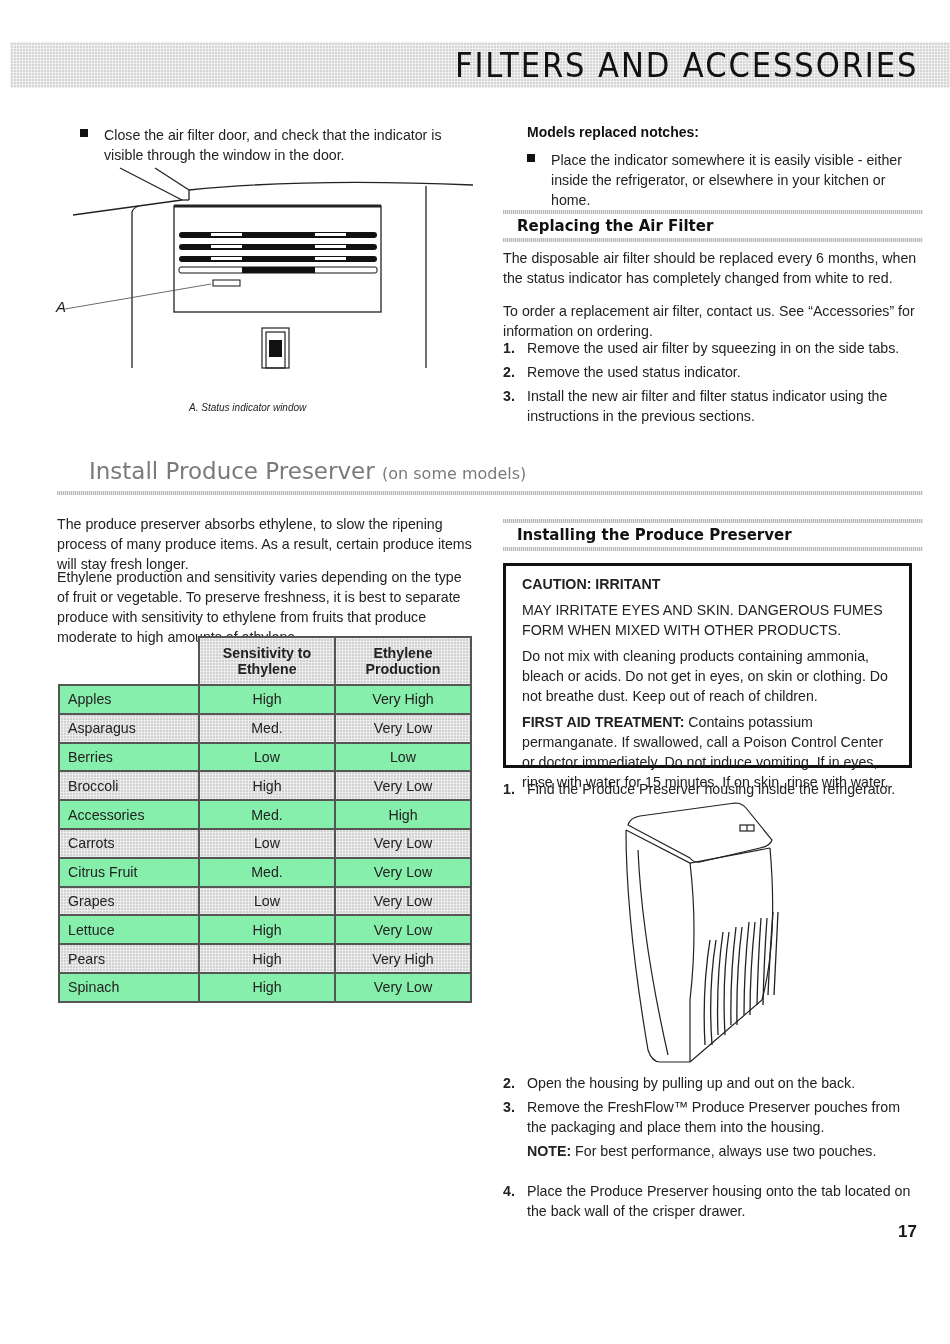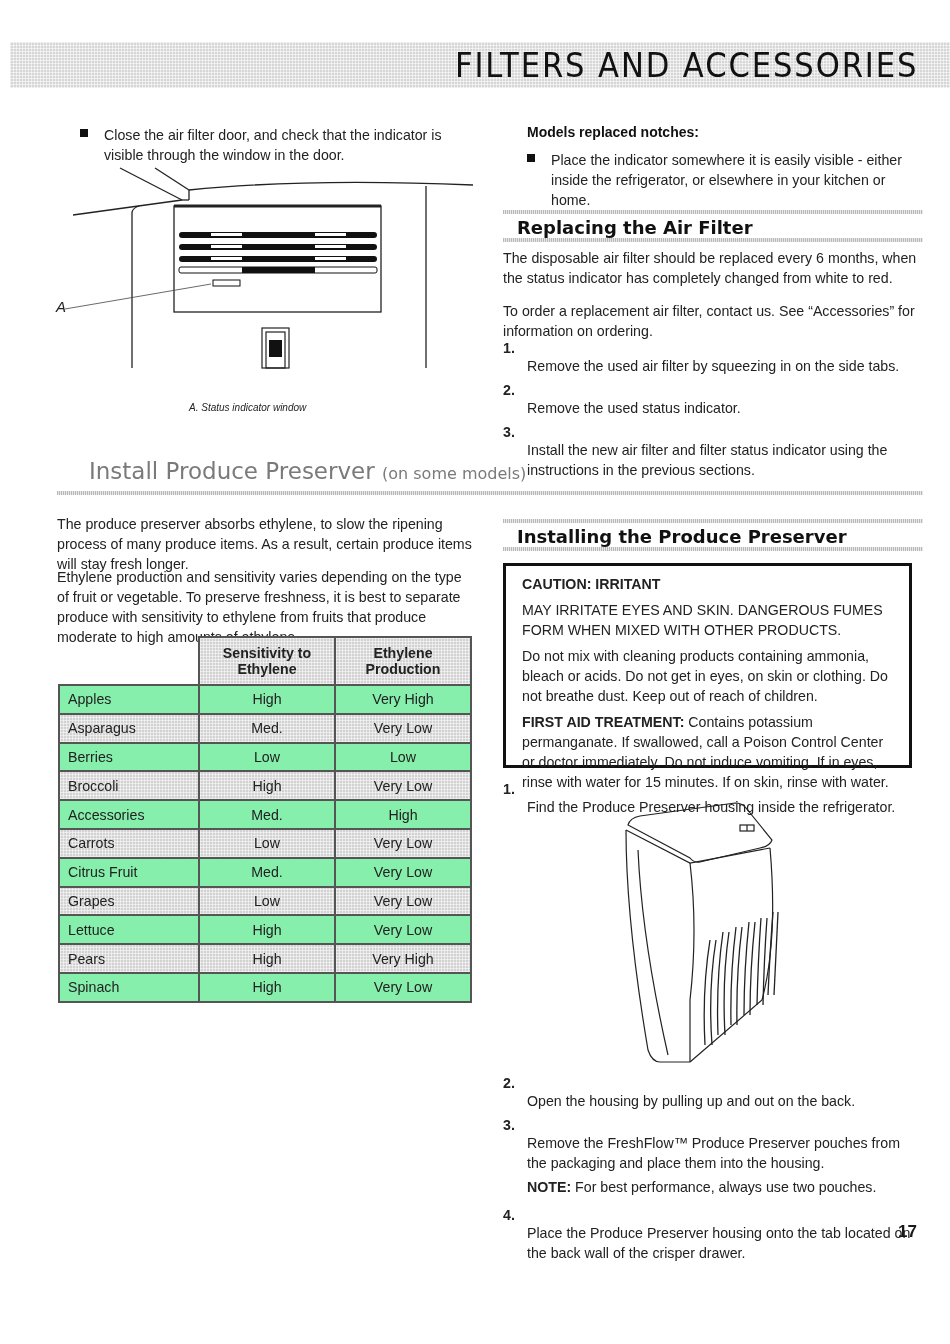--- a/index.html
+++ b/index.html
@@ -18,25 +18,25 @@
     font-size: 33px; letter-spacing: 2px; color: #111; font-weight: normal; line-height: 44px;
     transform: scaleX(0.93); transform-origin: right center; }
 
   .body-text { font-size: 14.2px; line-height: 20px; color: #222; }
   .bullet-sq { display: inline-block; width: 8px; height: 8px; background: #111; }
 
   
   .dot-rule { height: 4px;
     background-image: repeating-linear-gradient(90deg, #b8b8b8 0 1px, #e8e8e8 1px 2px);
   }
-  .sub-heading { font-family: "DejaVu Sans", sans-serif; font-weight: bold; font-size: 18px; color: #111; }
+  .sub-heading { font-family: "DejaVu Sans", sans-serif; font-weight: bold; font-size: 15px; color: #111; }
 
   .numbered { display: flex; }
   .numbered .num { width: 24px; font-weight: bold; flex: none; }
-  .numbered .txt { flex: 1; margin-top: 18px; }
+  .numbered .txt { flex: 1; }
 
   
   .section-heading { font-family: "DejaVu Sans", sans-serif; color: #7a7a7a; font-size: 23px; margin-left: 32px; }
   .section-heading .sub { font-size: 16px; }
 
   
   table.produce { border-collapse: collapse; font-size: 14.2px; color: #222; }
   table.produce td, table.produce th { border: 2px solid #555; height: 26.8px; padding: 0; }
   table.produce th { font-weight: bold; font-size: 14.2px; line-height: 16px; height: 46px; text-align: center; }
   .hatch {
@@ -261,21 +261,21 @@
 
 <div class="abs body-text" style="left:503px; top:1073px; width:420px;">
   <div class="numbered" style="margin-bottom:4px;">
     <span class="num">2.</span>
     <span class="txt">Open the housing by pulling up and out on the back.</span>
   </div>
   <div class="numbered">
     <span class="num">3.</span>
     <span class="txt">Remove the FreshFlow™ Produce Preserver pouches from the packaging and place them into the housing.</span>
   </div>
-  <div style="padding-left:24px; margin-top:4px; margin-bottom:8px;">
+  <div style="padding-left:24px; margin-top:4px; margin-bottom:20px;">
     <b>NOTE:</b><span> For best performance, always use two pouches.</span>
   </div>
   <div class="numbered">
     <span class="num">4.</span>
     <span class="txt">Place the Produce Preserver housing onto the tab located on the back wall of the crisper drawer.</span>
   </div>
 </div>
 
 <div class="abs page-num" style="left:898px; top:1222px;">17</div>
 

